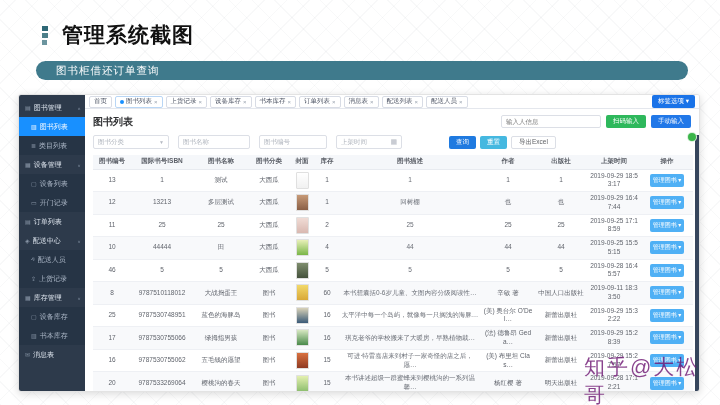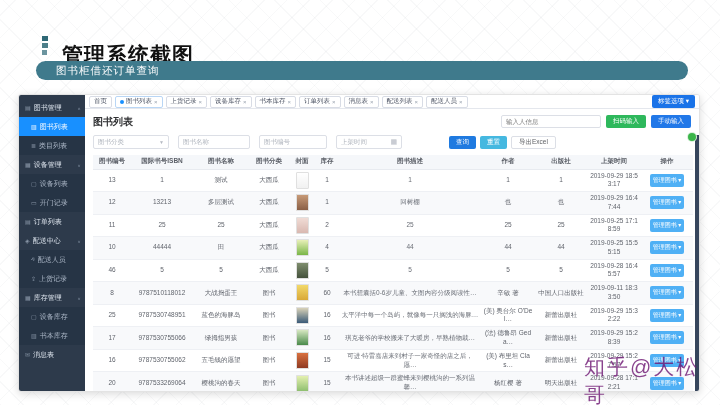--- a/index.html
+++ b/index.html
@@ -8,21 +8,21 @@
     position:relative; background-color:#ffffff;
     background-image:
       repeating-linear-gradient(45deg, rgba(120,130,140,0.05) 0 1px, transparent 1px 16px),
       repeating-linear-gradient(-45deg, rgba(120,130,140,0.05) 0 1px, transparent 1px 16px);
   }
   
   .title-row { position:absolute; left:42px; top:21px; display:flex; align-items:center; }
   .bullet-stack { display:flex; flex-direction:column; gap:2px; margin-right:14px; }
   .bullet-stack i { width:6px; height:5px; background:#2e6876; display:block; }
   .bullet-stack i:nth-child(2){ opacity:.85; } .bullet-stack i:nth-child(3){ opacity:.7; width:5px; }
-  .slide-title { font-size:21px; font-weight:bold; color:#111; letter-spacing:1px;margin-top:20px; }
+  .slide-title { font-size:21px; font-weight:bold; color:#111; letter-spacing:1px; }
   .banner { position:absolute; left:36px; top:61px; width:652px; height:19px; background:#3f7a8c;
     border-radius:10px; color:#fff; font-size:10.5px; line-height:19px; padding-left:20px; letter-spacing:1px; }
   
   .card { position:absolute; left:18px; top:94px; width:682px; height:298px; background:#fff;
     border:1px solid #e3e3e3; border-radius:3px; box-shadow:0 2px 8px rgba(0,0,0,.15);
     display:flex; overflow:hidden; }
   
   .sidebar { width:66px; background:#2d3a4b; flex-shrink:0; padding-top:3px; }
   .sb-item { height:19px; display:flex; align-items:center; font-size:7px; color:#aeb9c9;
     padding:0 4px 0 6px; cursor:pointer; white-space:nowrap; }

